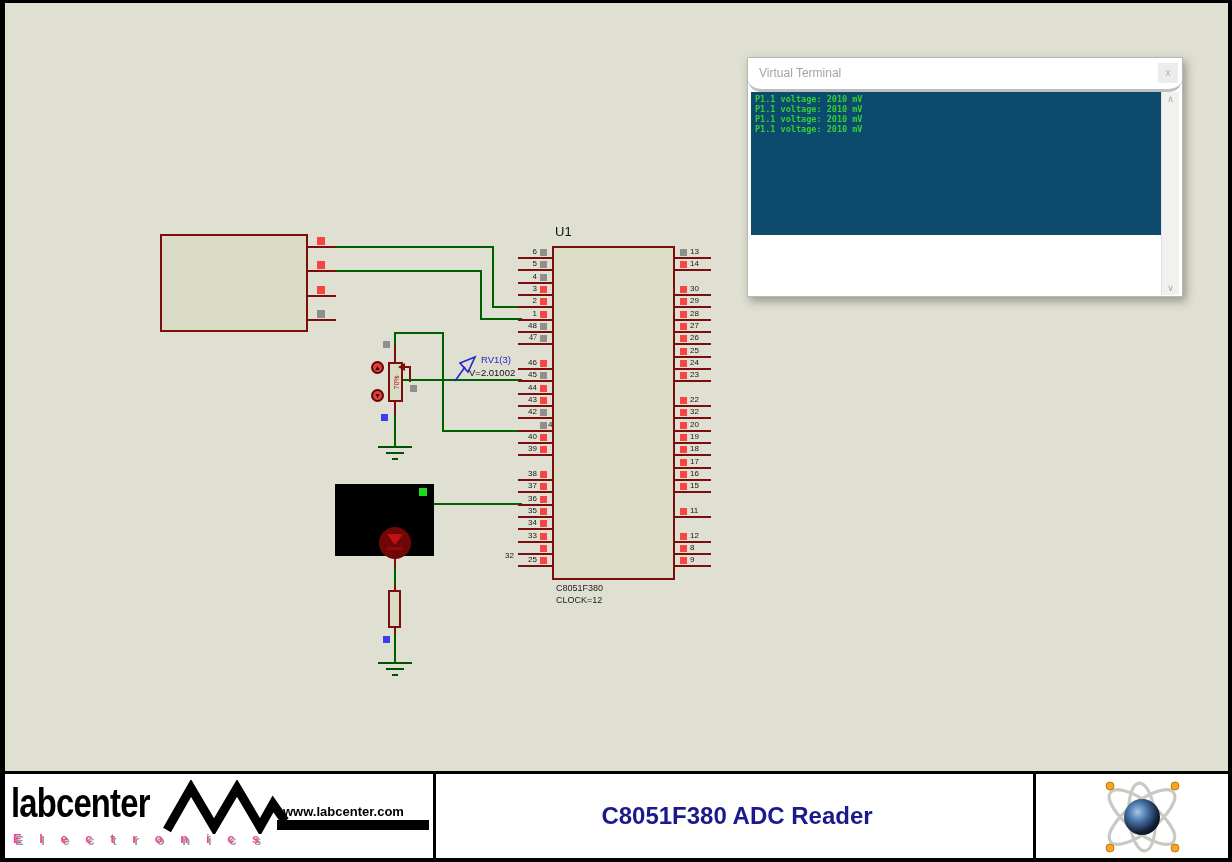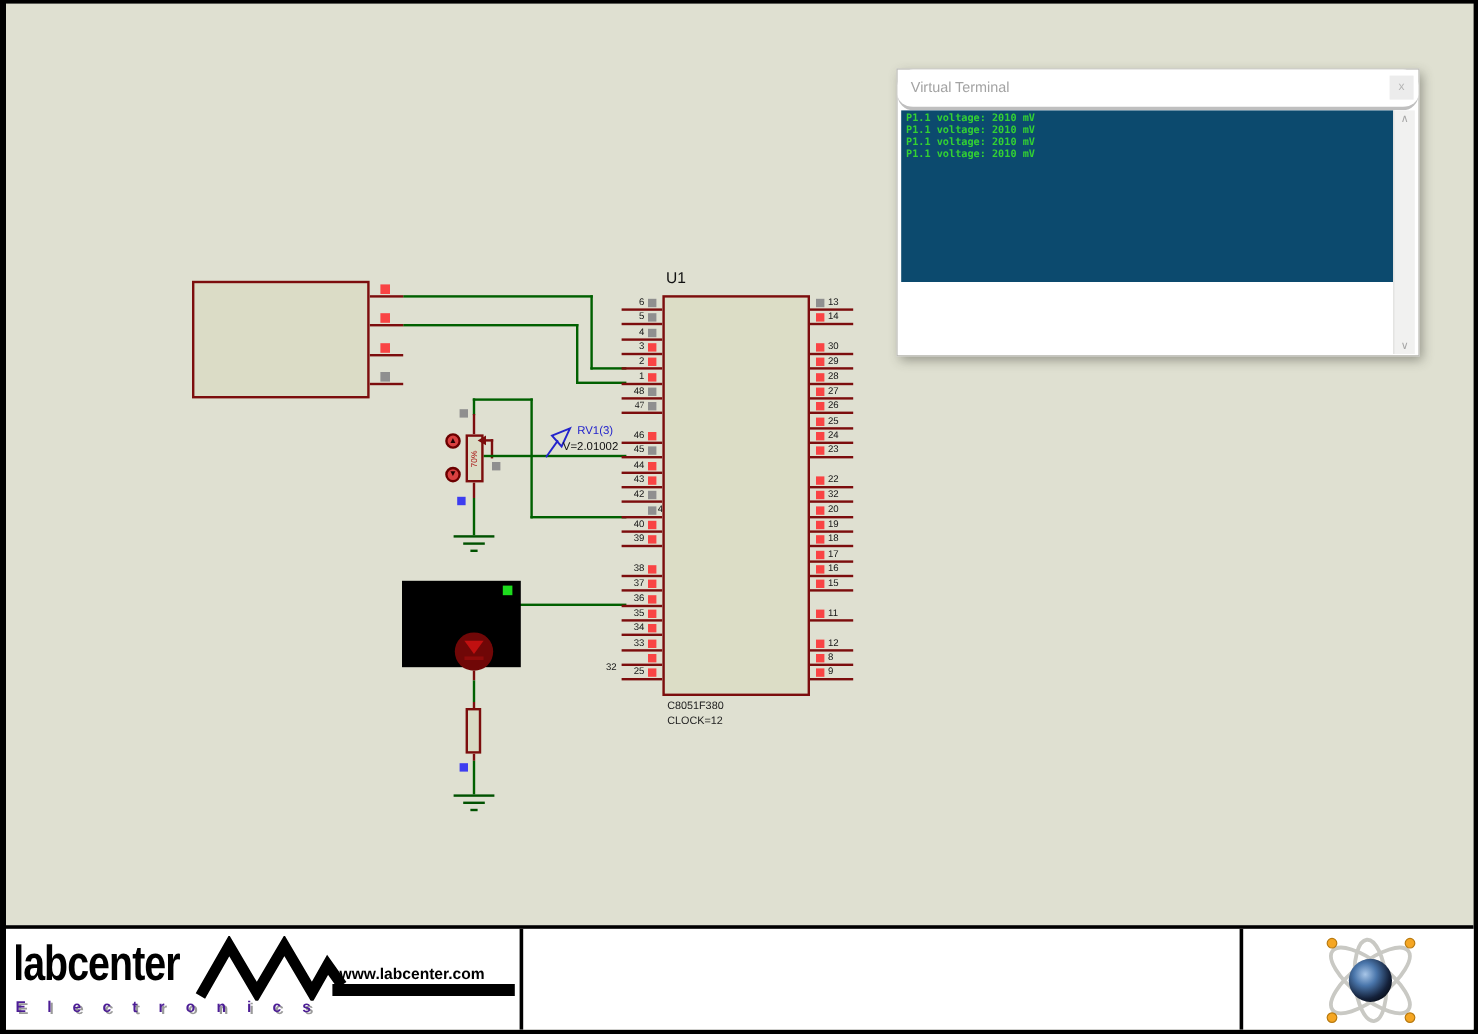--- a/index.html
+++ b/index.html
@@ -57,21 +57,21 @@
   .vt-arrow{position:absolute;left:0;width:17px;height:14px;color:#a6a6a6;font-size:9px;
             text-align:center;line-height:14px;cursor:pointer;}
   
   .tb{position:absolute;left:5px;top:771px;width:1223px;height:84px;background:#fff;border-top:3px solid #000;}
   .tb-div{position:absolute;top:0;width:3px;height:84px;background:#000;}
   .tb-title{position:absolute;left:432px;top:0;width:600px;height:84px;display:flex;
             align-items:center;justify-content:center;font-size:24px;font-weight:bold;color:#1a1a8e;}
   .logo-word{position:absolute;left:6px;top:6px;font-size:41px;font-weight:800;color:#000;
              letter-spacing:-1px;transform:scaleX(.80);transform-origin:left top;}
   .logo-url{position:absolute;left:278px;top:30px;font-size:13px;font-weight:bold;color:#000;}
-  .logo-sub{position:absolute;left:8px;top:57px;font-size:13px;font-weight:bold;color:#4c1d95;
+  .logo-sub{position:absolute;left:8px;top:57px;font-size:13px;font-weight:bold;color:#ec4899;
             letter-spacing:7px;text-shadow:2px 2px 0 #9a9a9a;}
 </style>
 </head>
 <body>
 
 <div class="page">
   <div class="sheet"></div>
 
   <div class="layer" id="dyn">
       <div class="seg" style="left: 336px; top: 246px; width: 158px; height: 2px; background: rgb(0, 96, 0);"></div>
@@ -362,20 +362,21 @@
     <div class="abs" style="left:0;top:0;width:428px;height:84px;">
       <span class="logo-word">labcenter</span>
       <svg class="abs" style="left:148px;top:6px;" width="278" height="54">
         <path d="M14,50 L38,8 L61,47 L84,8 L107,47 L120,24 L132,41" fill="none" stroke="#000" stroke-width="9" stroke-linejoin="miter"></path>
         <rect x="124" y="40" width="152" height="10" fill="#000"></rect>
       </svg>
       <span class="logo-url">www.labcenter.com</span>
       <span class="logo-sub">E l e c t r o n i c s</span>
     </div>
 
+    <div class="tb-title">C8051F380 ADC Reader</div>
 
     <svg class="abs" style="left:1085px;top:3px;" width="104" height="80" viewBox="0 0 104 80">
       <defs>
         <radialGradient id="sph" cx="38%" cy="36%" r="75%">
           <stop offset="0%" stop-color="#a8c6e8"></stop>
           <stop offset="35%" stop-color="#4a76ab"></stop>
           <stop offset="75%" stop-color="#14213a"></stop>
           <stop offset="100%" stop-color="#05080f"></stop>
         </radialGradient>
       </defs>

